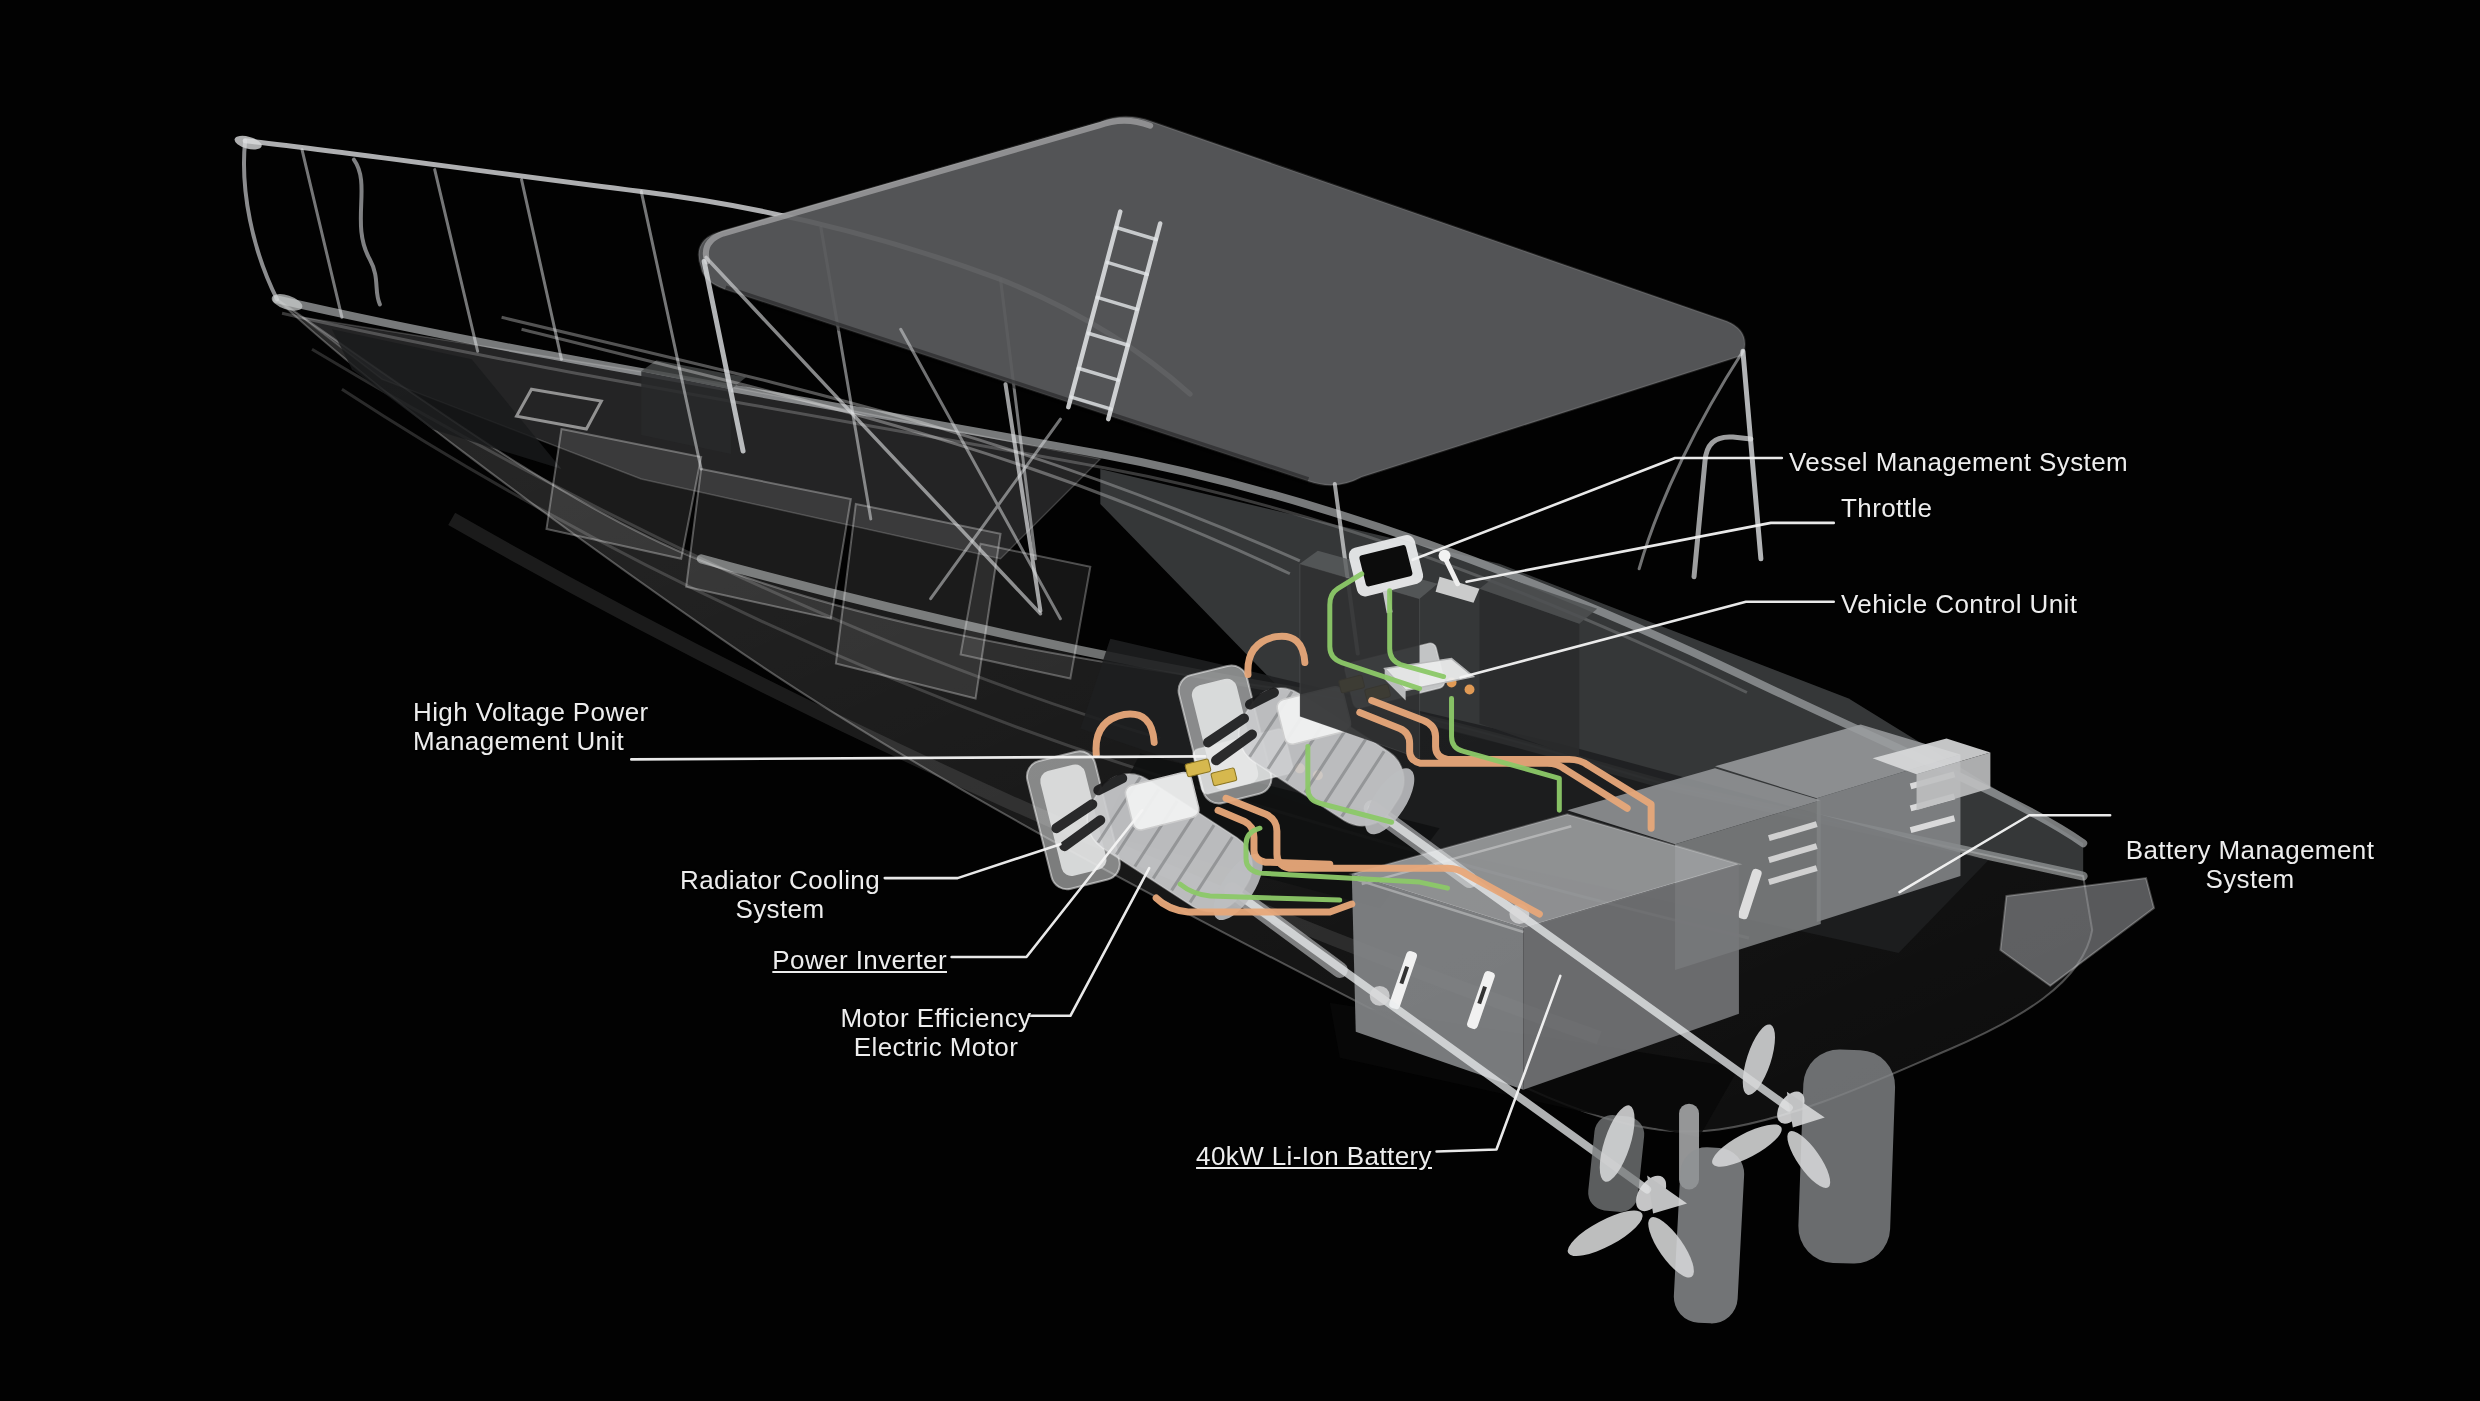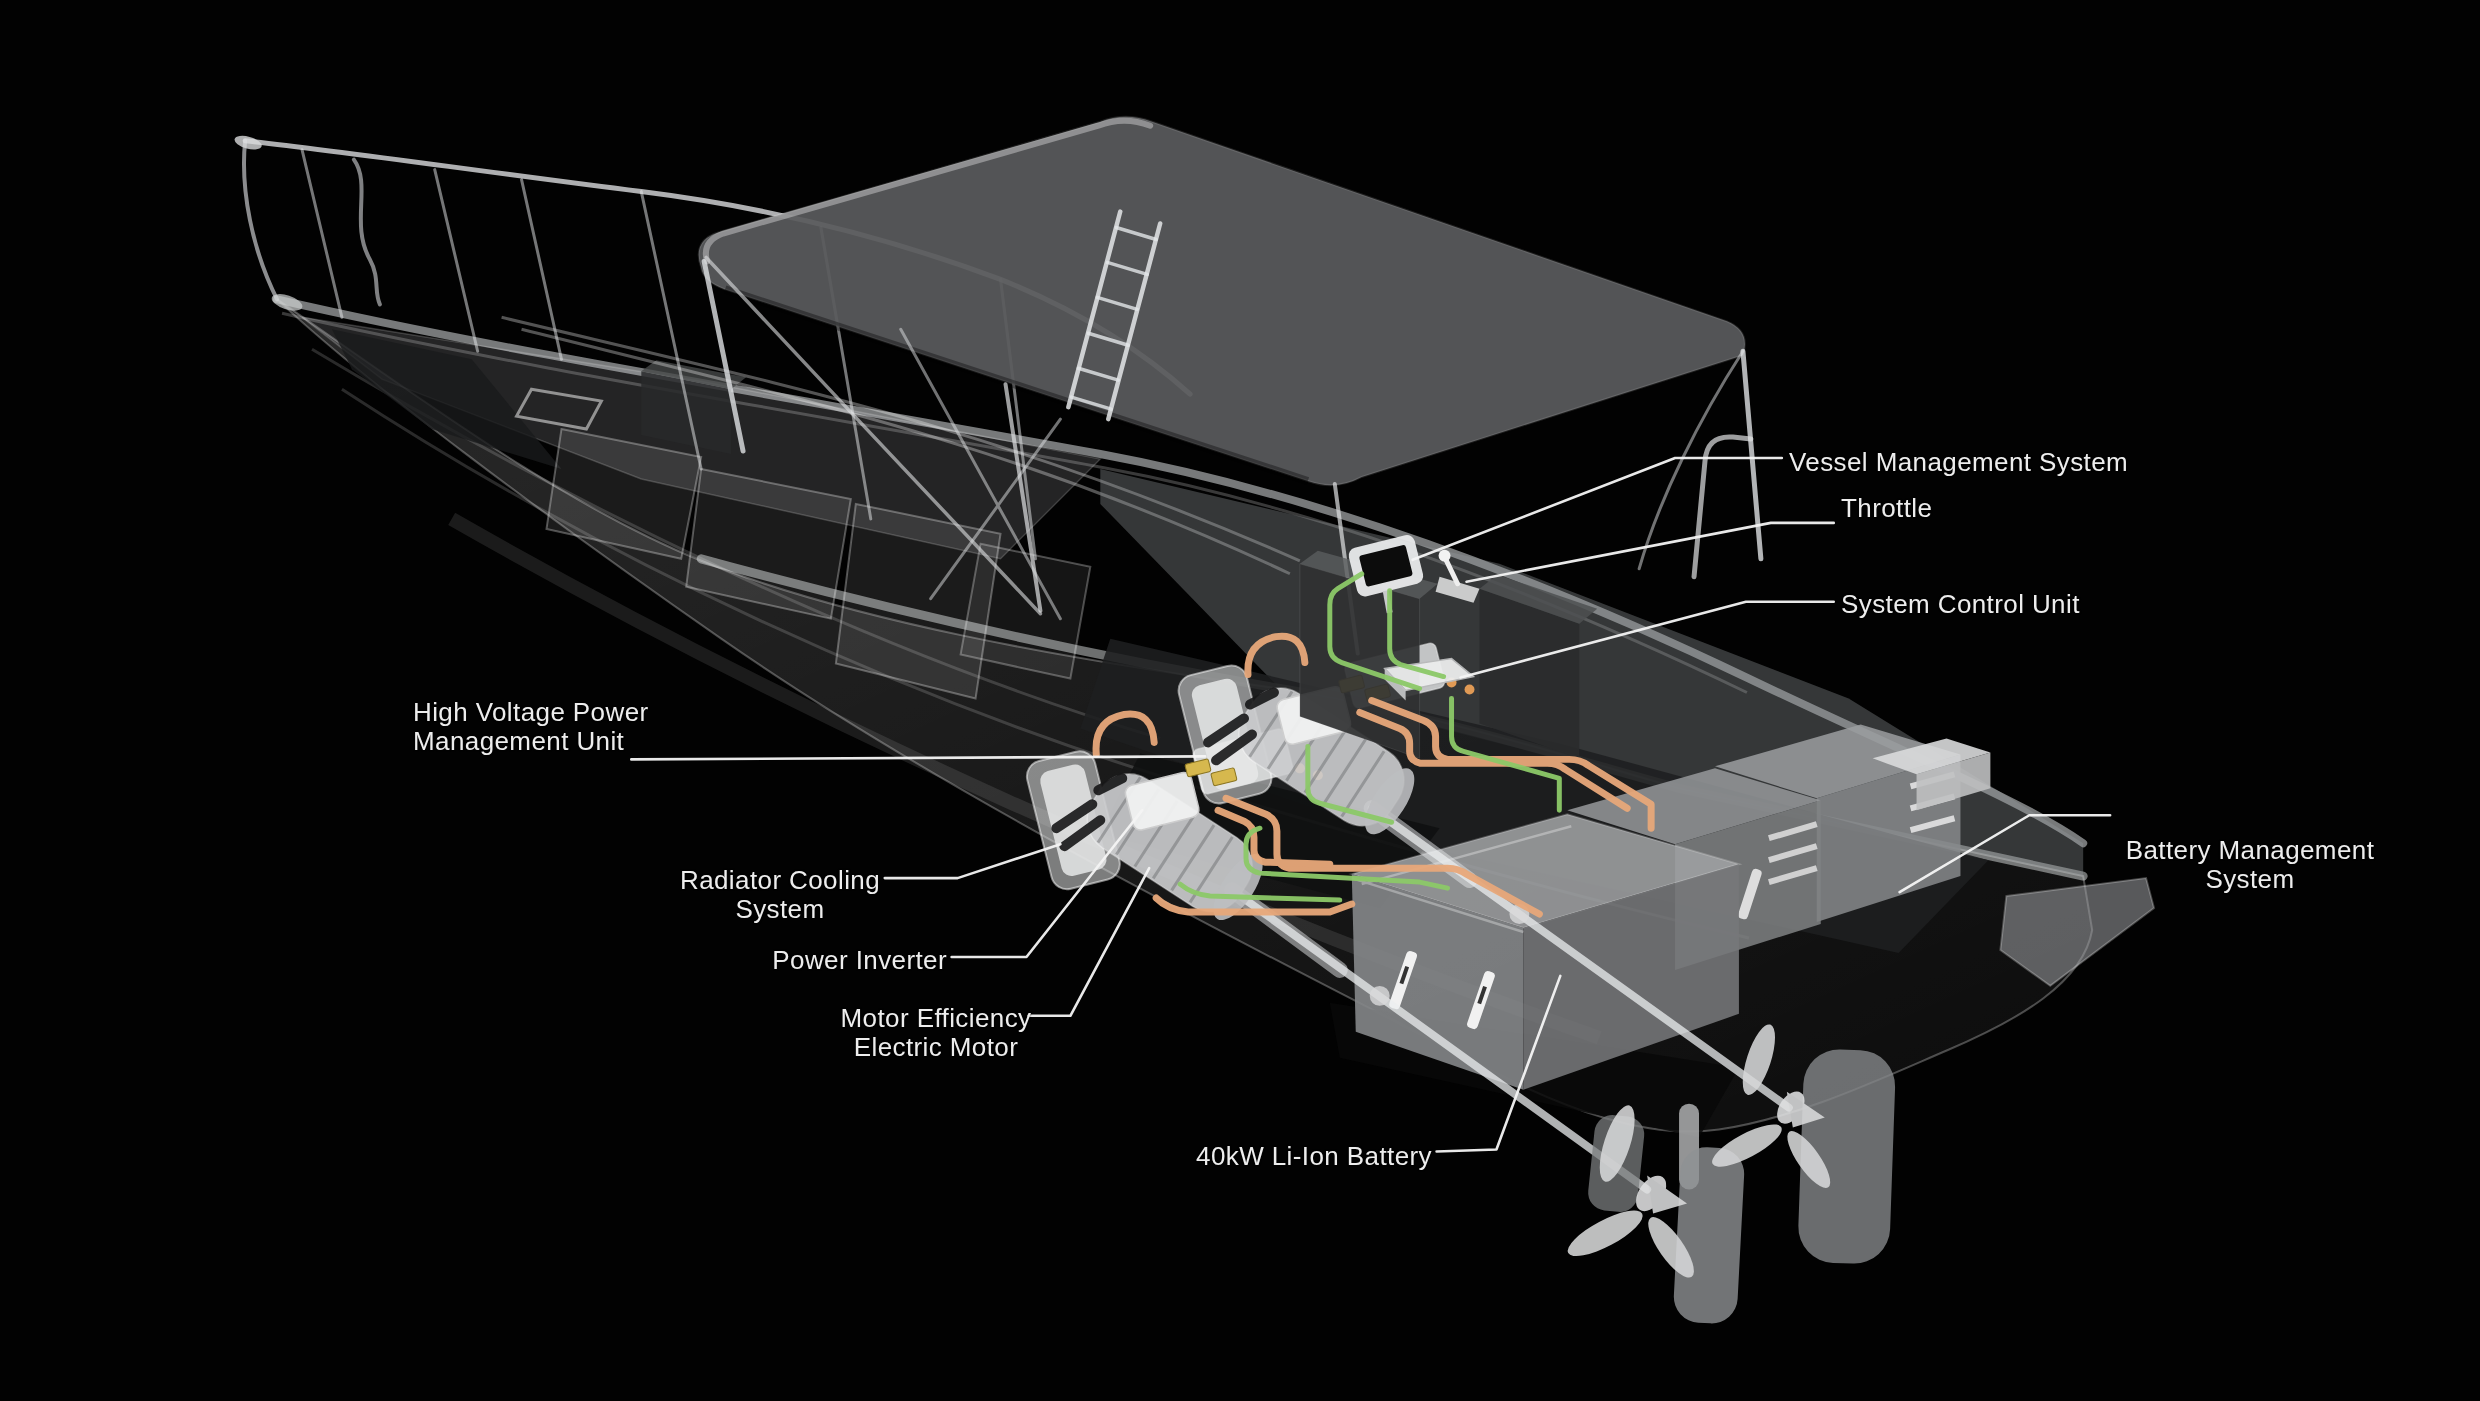--- a/index.html
+++ b/index.html
@@ -4,21 +4,21 @@
 <title>Cutaway Diagram</title>
 <style>
   html,body{margin:0;padding:0;background:#020202;}
   #stage{position:relative;width:2480px;height:1398px;background:#020202;overflow:hidden;
          font-family:"Liberation Sans",sans-serif;}
   #stage svg{position:absolute;left:0;top:0;width:100%;height:100%;}
   .label{position:absolute;color:#ededed;font-size:26px;line-height:29px;letter-spacing:.4px;
          font-weight:400;white-space:nowrap;text-shadow:0 0 2px rgba(0,0,0,.8);}
   .label .l2{display:block;}
   .label.center{transform:translateX(-50%);text-align:center;}
-  .label.right{transform:translateX(-100%);text-align:right;}
+  .label.right{transform:translateX(-100%);text-align:right;text-decoration:underline;}
 </style>
 </head>
 <body>
 
 <div id="stage">
 
 <svg viewBox="0 0 2480 1401">
   <defs>
     <linearGradient id="hullGrad" x1="0" y1="0" x2="1" y2="1">
       <stop offset="0" stop-color="#ffffff" stop-opacity="0.16"></stop>
@@ -209,21 +209,21 @@
   </g>
 </svg>
 
 <div class="label" style="left:1789px;top:448px">
   <span>Vessel Management System</span>
 </div>
 <div class="label" style="left:1841px;top:494px">
   <span>Throttle</span>
 </div>
 <div class="label" style="left:1841px;top:590px">
-  <span>System Control Unit</span>
+  <span>Vehicle Control Unit</span>
 </div>
 <div class="label" style="left:413px;top:698px">
   <span>High Voltage Power</span>
   <span class="l2">Management Unit</span>
 </div>
 <div class="label center" style="left:780px;top:866px">
   <span>Radiator Cooling</span>
   <span class="l2">System</span>
 </div>
 <div class="label right" style="left:947px;top:946px">

